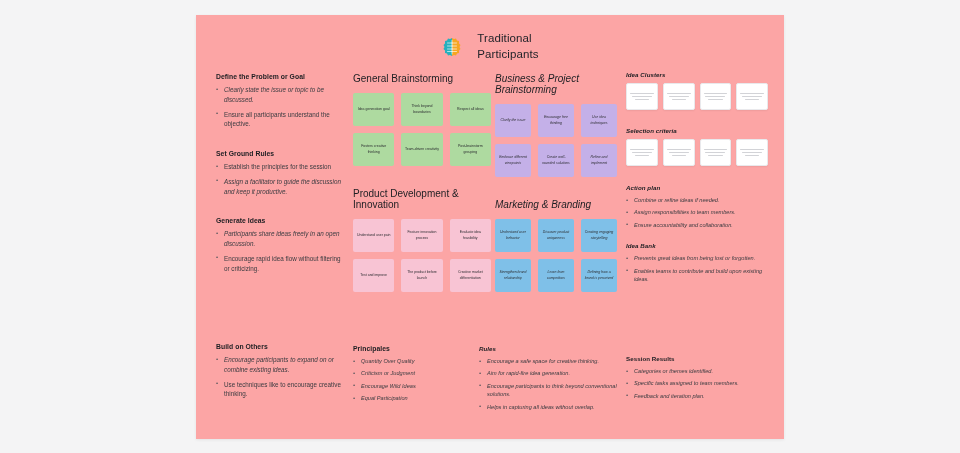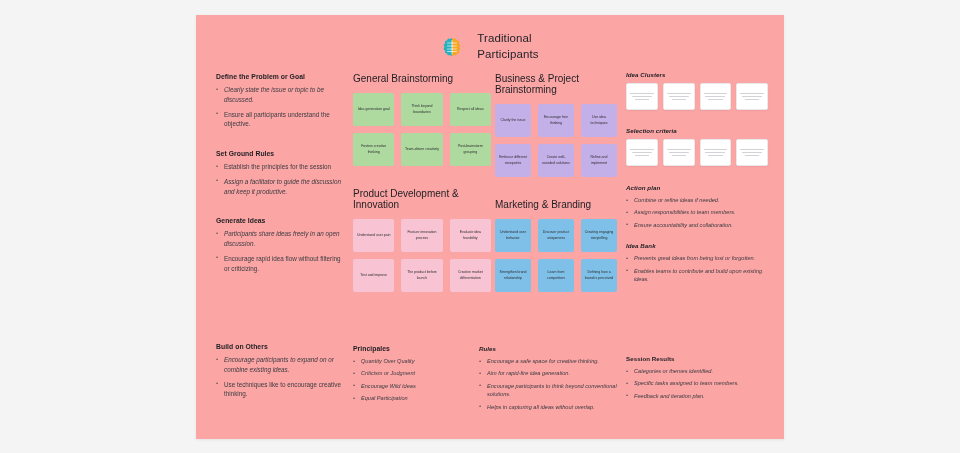--- a/index.html
+++ b/index.html
@@ -25,21 +25,21 @@
   .logo { width: 22px; height: 22px; flex: 0 0 auto; }
   .title {
     font-size: 11.5px; font-weight: 400; color: #23242a;
     line-height: 1.35; text-align: left; letter-spacing: .1px;
   }
 
   
   .col { position: absolute; }
   #col-left   { left: 20px;  top: 58px;  width: 125px; }
   #col-mid    { left: 157px; top: 58px;  width: 138px; }
-  #col-mid2   { left: 299px; top: 58px;  width: 122px; }
+  #col-mid2   { left: 299px; top: 58px;  width: 122px; font-style: italic; }
   #col-right  { left: 430px; top: 56px;  width: 142px; }
   #col-bot-l  { left: 20px;  top: 328px; width: 128px; }
   #col-bot-m  { left: 157px; top: 330px; width: 120px; }
   #col-bot-m2 { left: 283px; top: 330px; width: 140px; }
   #col-bot-r  { left: 430px; top: 340px; width: 142px; }
 
   
   .sec-head {
     font-size: 6.8px; font-weight: 700; color: #1d1e22;
     margin-bottom: 5px; letter-spacing: .05px;

